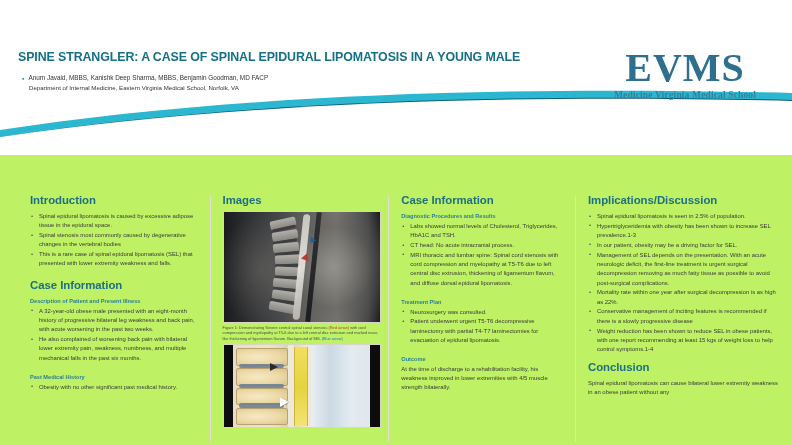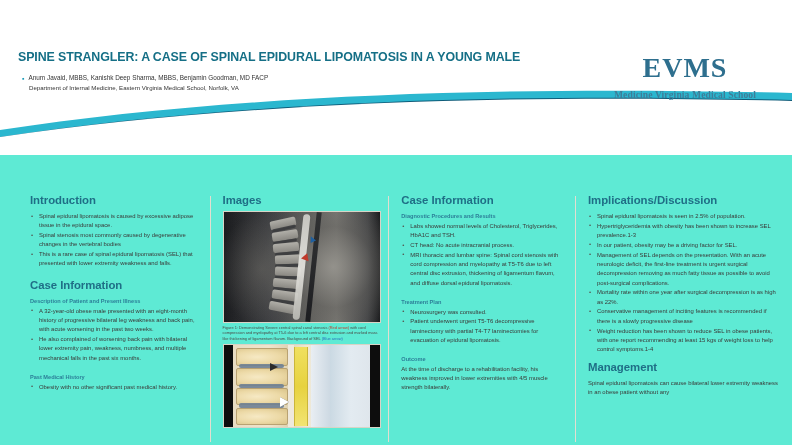--- a/index.html
+++ b/index.html
@@ -11,21 +11,21 @@
     height: 445px;
     overflow: hidden;
     background: #ffffff;
     font-family: "Liberation Sans", sans-serif;
     -webkit-font-smoothing: antialiased;
   }
   #poster {
     position: relative;
     width: 792px;
     height: 445px;
-    background: #5eead4;
+    background: #bef264;
     overflow: hidden;
   }
 
   
   .header {
     position: absolute;
     left: 0; top: 0;
     width: 792px;
     height: 155px;
     background: #ffffff;
@@ -82,21 +82,21 @@
   
   .logo {
     position: absolute;
     right: 16px;
     top: 48px;
     text-align: center;
     width: 182px;
   }
   .logo-main {
     font-family: "Liberation Serif", serif;
-    font-size: 28px;
+    font-size: 40px;
     font-weight: bold;
     color: #2e6f8e;
     letter-spacing: 1px;
     line-height: 40px;
   }
   .logo-sub {
     font-family: "Liberation Serif", serif;
     font-size: 9.6px;
     font-weight: bold;
     color: #3d7d99;
@@ -481,18 +481,18 @@
         <li>Spinal epidural lipomatosis is seen in 2.5% of population.</li>
         <li>Hypertriglyceridemia with obesity has been shown to increase SEL prevalence.1-3</li>
         <li>In our patient, obesity may be a driving factor for SEL.</li>
         <li>Management of SEL depends on the presentation. With an acute neurologic deficit, the first-line treatment is urgent surgical decompression removing as much fatty tissue as possible to avoid post-surgical complications.</li>
         <li>Mortality rate within one year after surgical decompression is as high as 22%.</li>
         <li>Conservative management of inciting features is recommended if there is a slowly progressive disease</li>
         <li>Weight reduction has been shown to reduce SEL in obese patients, with one report recommending at least 15 kgs of weight loss to help control symptoms.1-4</li>
       </ul>
 
       <div class="spacer6"></div>
-      <h2 class="sec">Management</h2>
+      <h2 class="sec">Conclusion</h2>
       <p class="body">Spinal epidural lipomatosis can cause bilateral lower extremity weakness in an obese patient without any</p>
     </div>
 
   </div>
 </div>
 
 </body></html>

